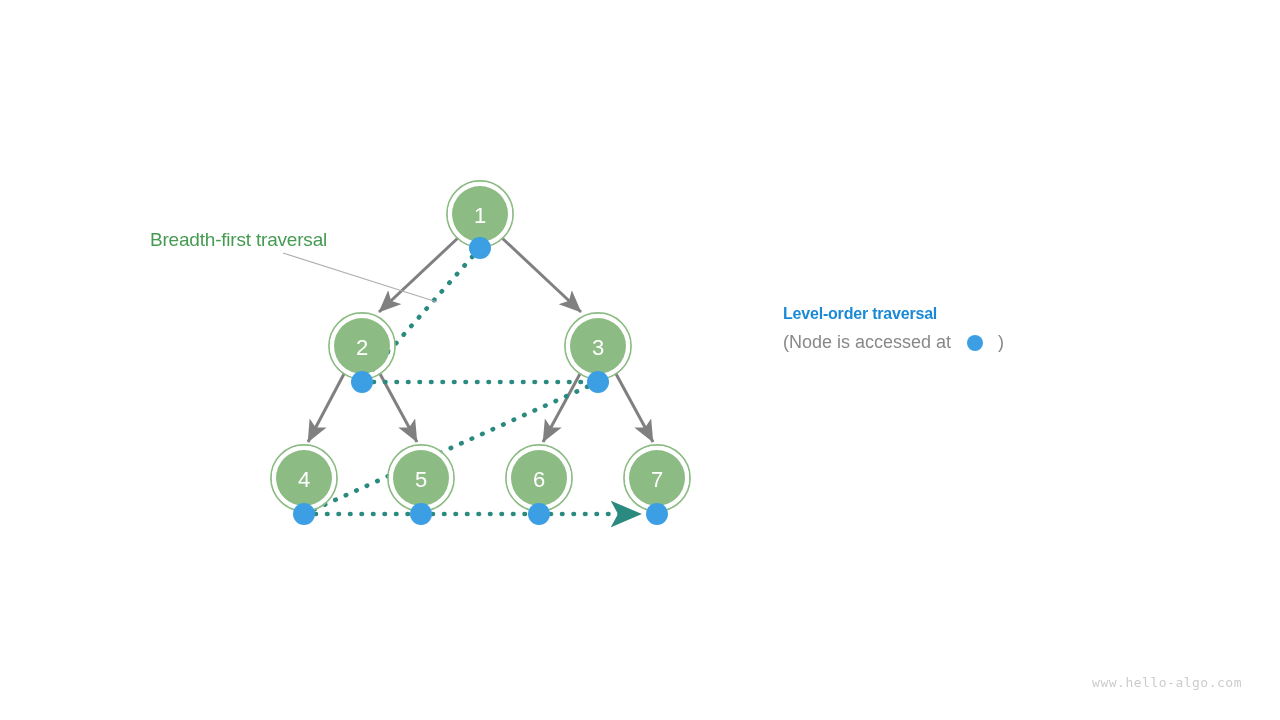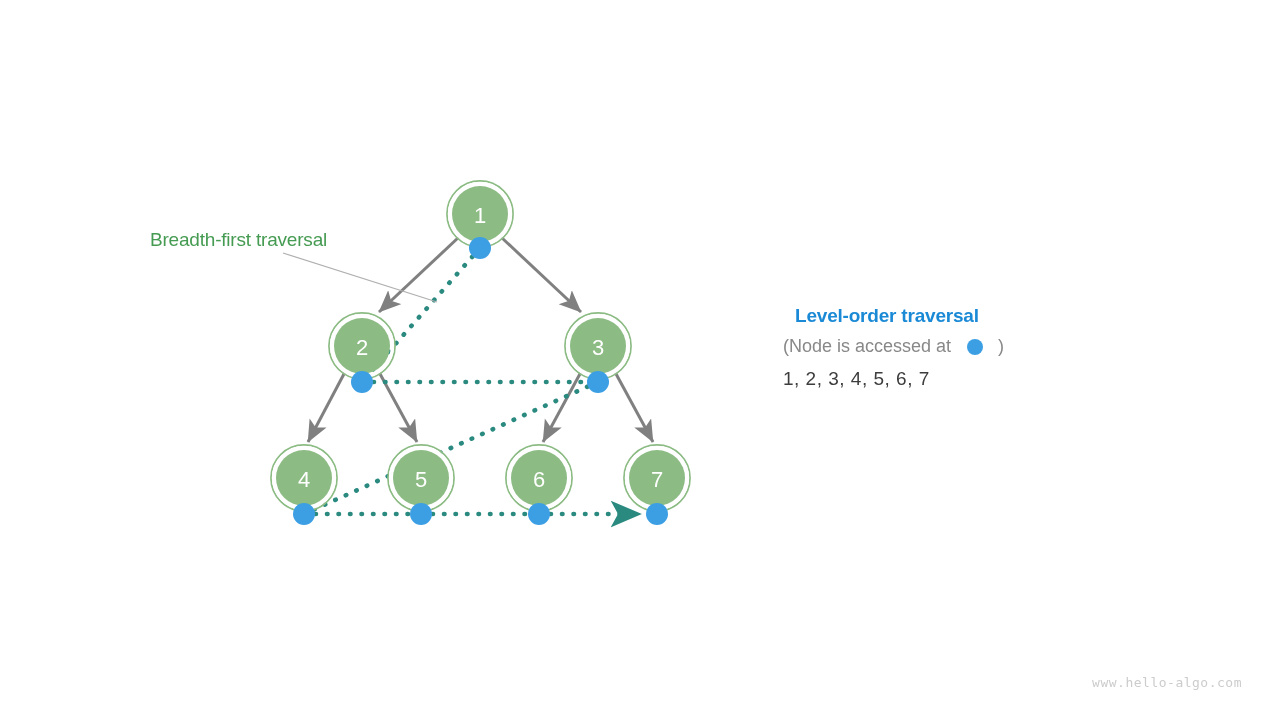--- a/index.html
+++ b/index.html
@@ -44,25 +44,25 @@
     white-space: nowrap;
     margin-top: 8px;
   }
   .panel {
     position: absolute;
     left: 783px;
     top: 305px;
     width: 420px;
   }
   .panel-title {
-    font-size: 19px;
+    font-size: 16px;
     font-weight: bold;
     color: #1b8ad6;
     letter-spacing: -0.2px;
-    margin: 0 0 9px 12px;
+    margin: 0 0 9px 0;
     white-space: nowrap;
   }
   .panel-note {
     font-size: 18px;
     color: #888888;
     margin: 0 0 11px 0;
     white-space: nowrap;
     display: flex;
     align-items: center;
     gap: 8px;
@@ -188,18 +188,17 @@
 
   <div class="bfs-title">Breadth-first traversal</div>
 
   <div class="panel">
     <div class="panel-title">Level-order traversal</div>
     <div class="panel-note">
       <span class="txt-open">(Node is accessed at</span>
       <span class="note-dot"></span>
       <span>)</span>
     </div>
-    <div class="panel-seq">1, 2, 3, 4, 5, 6, 7</div>
   </div>
 
   <div class="watermark">www.hello-algo.com</div>
 
 </div>
 
 </body></html>

